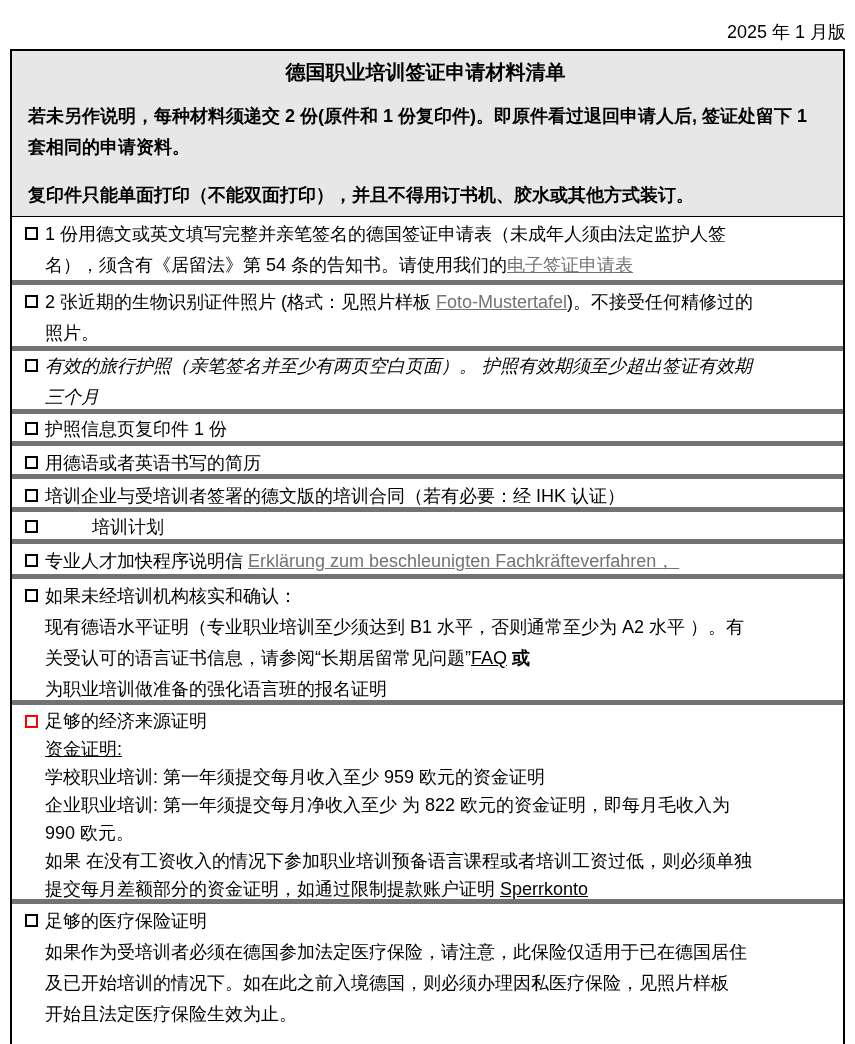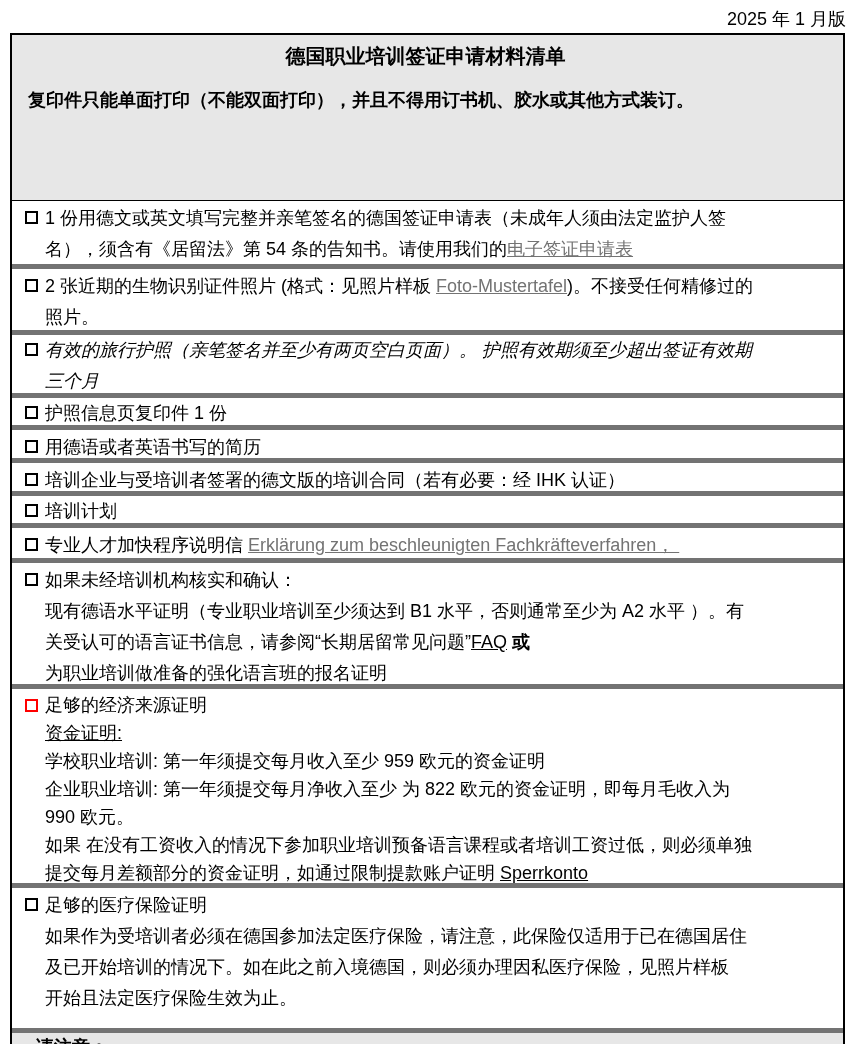--- a/index.html
+++ b/index.html
@@ -4,22 +4,22 @@
 <style>
   html, body {
     margin: 0; padding: 0;
     width: 855px; height: 1044px;
     background: #ffffff;
     overflow: hidden;
     font-family: "Liberation Sans", sans-serif;
     color: #000;
   }
   .date-line {
-    height: 33px; box-sizing: border-box;
-    padding: 7px 9px 0 0;
+    height: 49px; box-sizing: border-box;
+    padding: 20px 9px 0 0;
     text-align: right;
     font-size: 18px;
   }
   .sheet {
     margin-left: 10px;
     width: 835px; height: 1100px;
     box-sizing: border-box;
     border: 2px solid #000;
     background: #fff;
   }
@@ -50,21 +50,21 @@
     border-bottom: 5px solid #737373;
     overflow: hidden;
     padding-top: 2px;
   }
   #rows .row:nth-child(1)  { height: 68px; }
   #rows .row:nth-child(2)  { height: 66px; }
   #rows .row:nth-child(3)  { height: 63px; padding-top: 0; font-style: italic; }
   #rows .row:nth-child(4)  { height: 32px; padding-top: 0; }
   #rows .row:nth-child(5)  { height: 33px; }
   #rows .row:nth-child(6)  { height: 33px; }
-  #rows .row:nth-child(7)  { height: 32px; padding-top: 0; }
+  #rows .row:nth-child(7)  { height: 32px; padding-top: 0; gap: 47px; }
   #rows .row:nth-child(8)  { height: 35px; }
   #rows .row:nth-child(9)  { height: 126px; }
   #rows .row:nth-child(10) { height: 199px; }
   #rows .row:nth-child(10) .line { line-height: 28px; }
   #rows .row:nth-child(11) { height: 145px; }
   .cb-cell {
     flex: 0 0 33px;
     box-sizing: border-box;
     padding-left: 13px;
   }
@@ -99,20 +99,21 @@
   }
 </style>
 </head>
 <body>
 
 <div class="date-line">2025 年 1 月版</div>
 
 <div class="sheet">
   <div class="header-block">
     <div class="doc-title">德国职业培训签证申请材料清单</div>
+    <div class="intro-para">若未另作说明，每种材料须递交 2 份(原件和 1 份复印件)。即原件看过退回申请人后, 签证处留下 1 套相同的申请资料。</div>
     <div class="intro-para">复印件只能单面打印（不能双面打印），并且不得用订书机、胶水或其他方式装订。</div>
   </div>
 
   <div id="rows">
       <div class="row">
         <div class="cb-cell">
           <span class="cb"></span>
         </div>
         <div class="content">
           <div class="line"><span class="seg-text">1 份用德文或英文填写完整并亲笔签名的德国签证申请表（未成年人须由法定监护人签</span></div>

